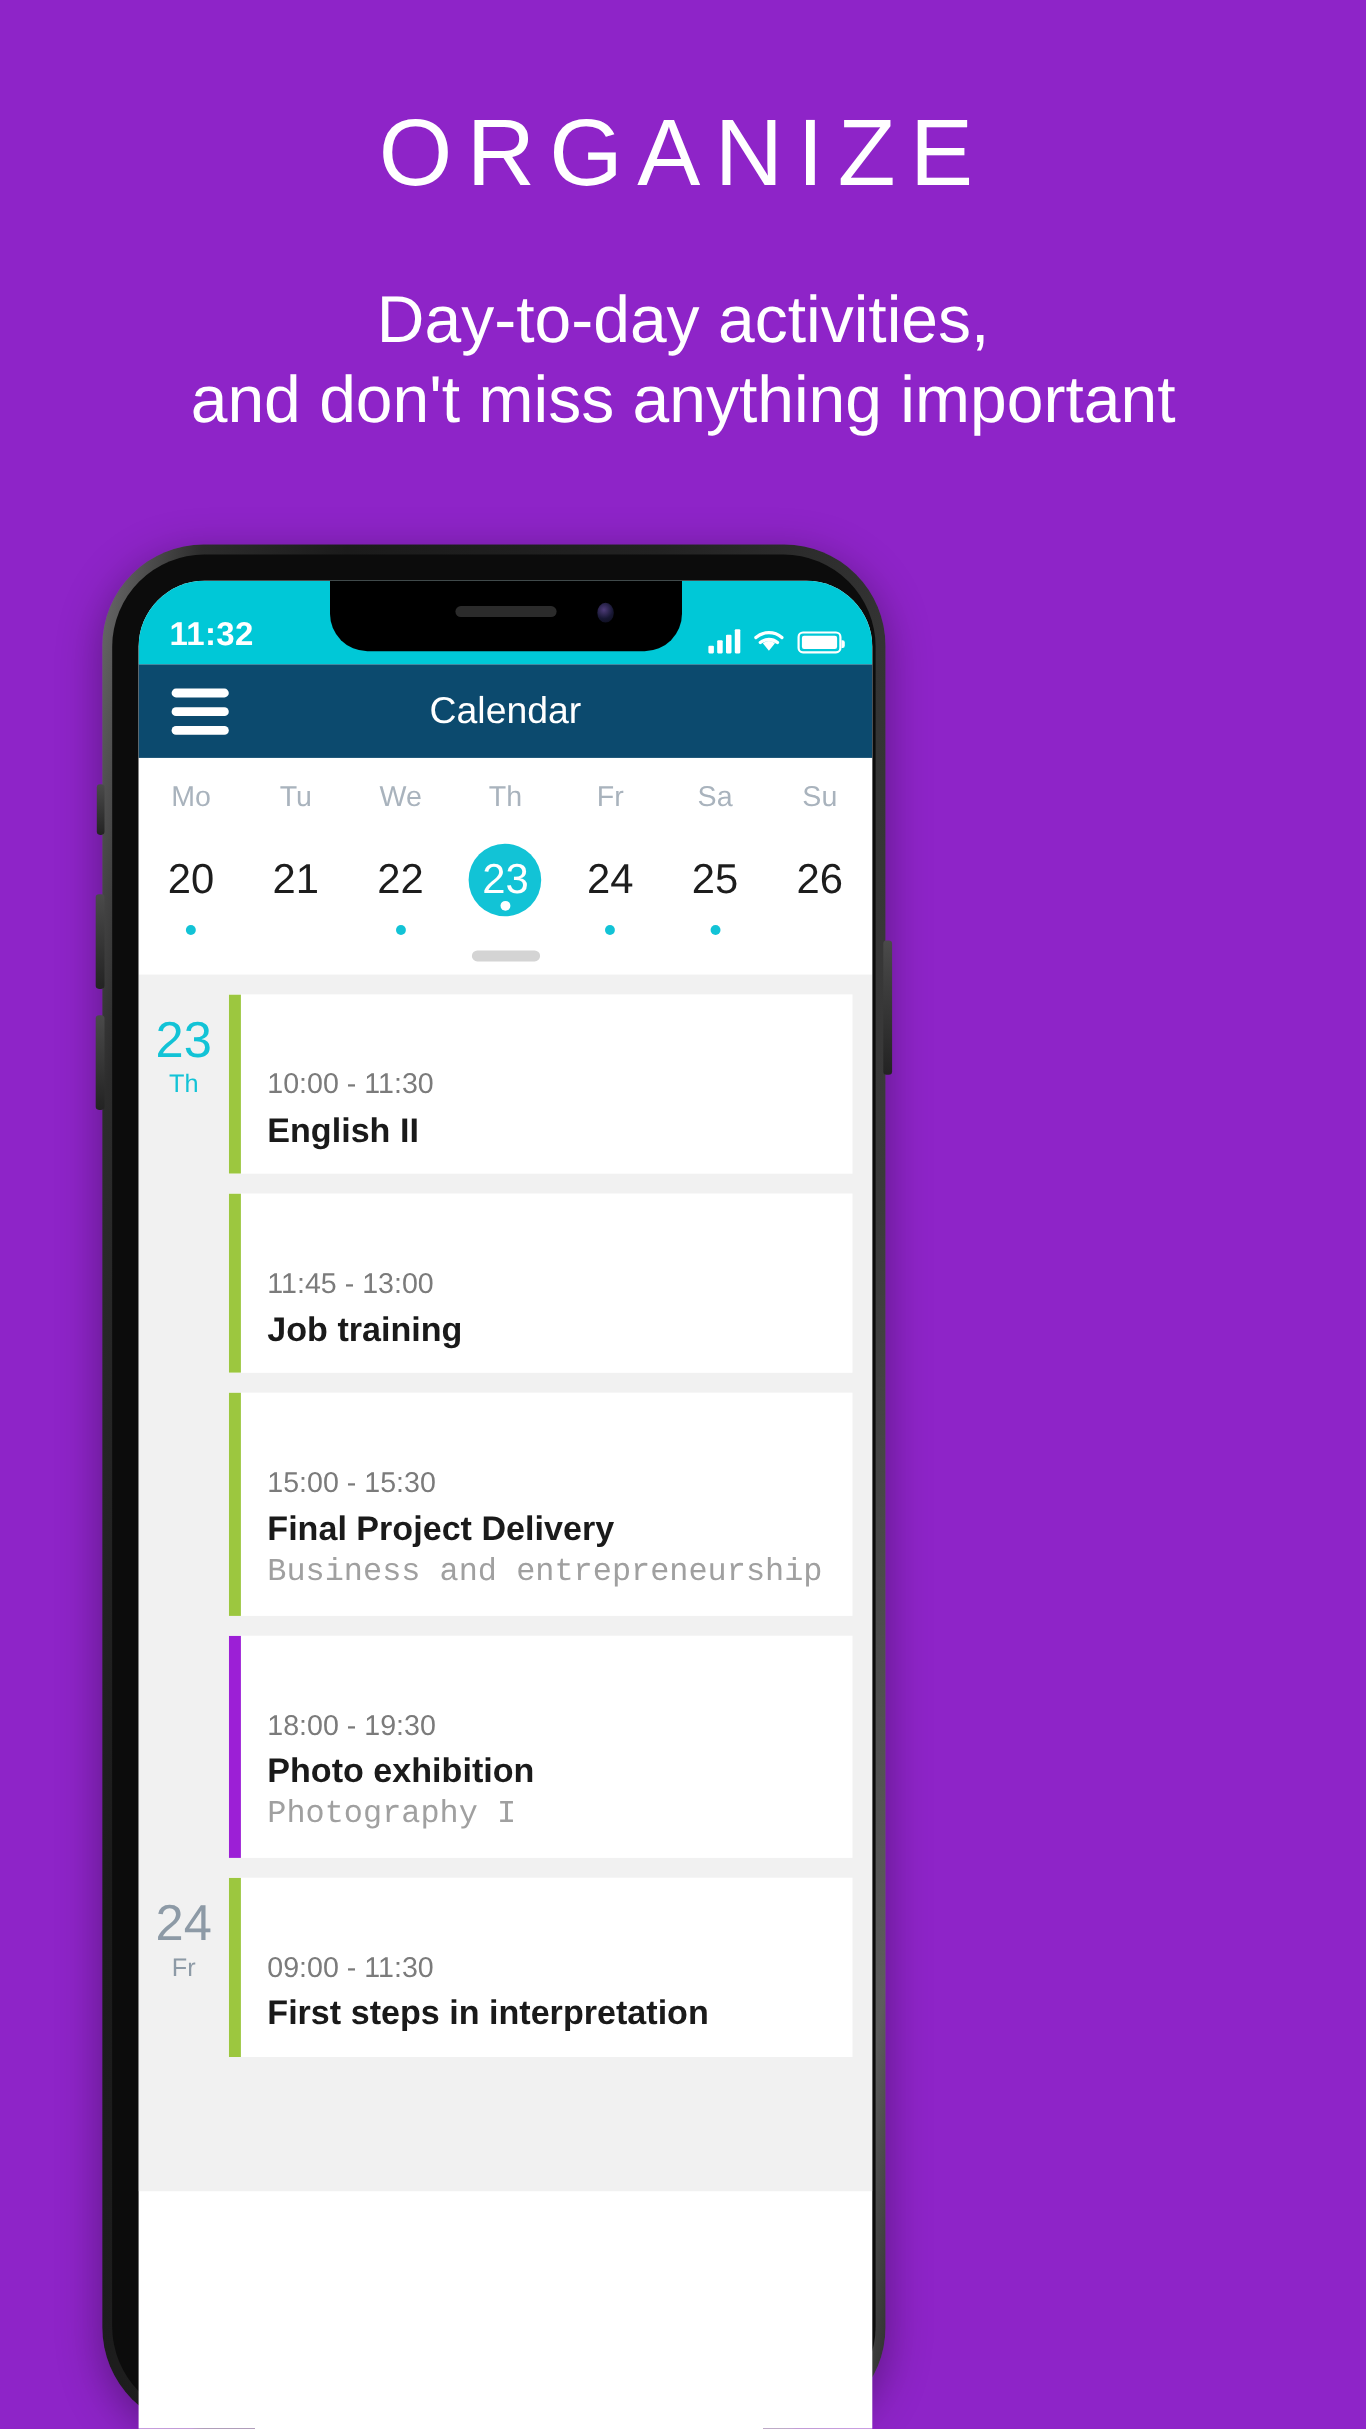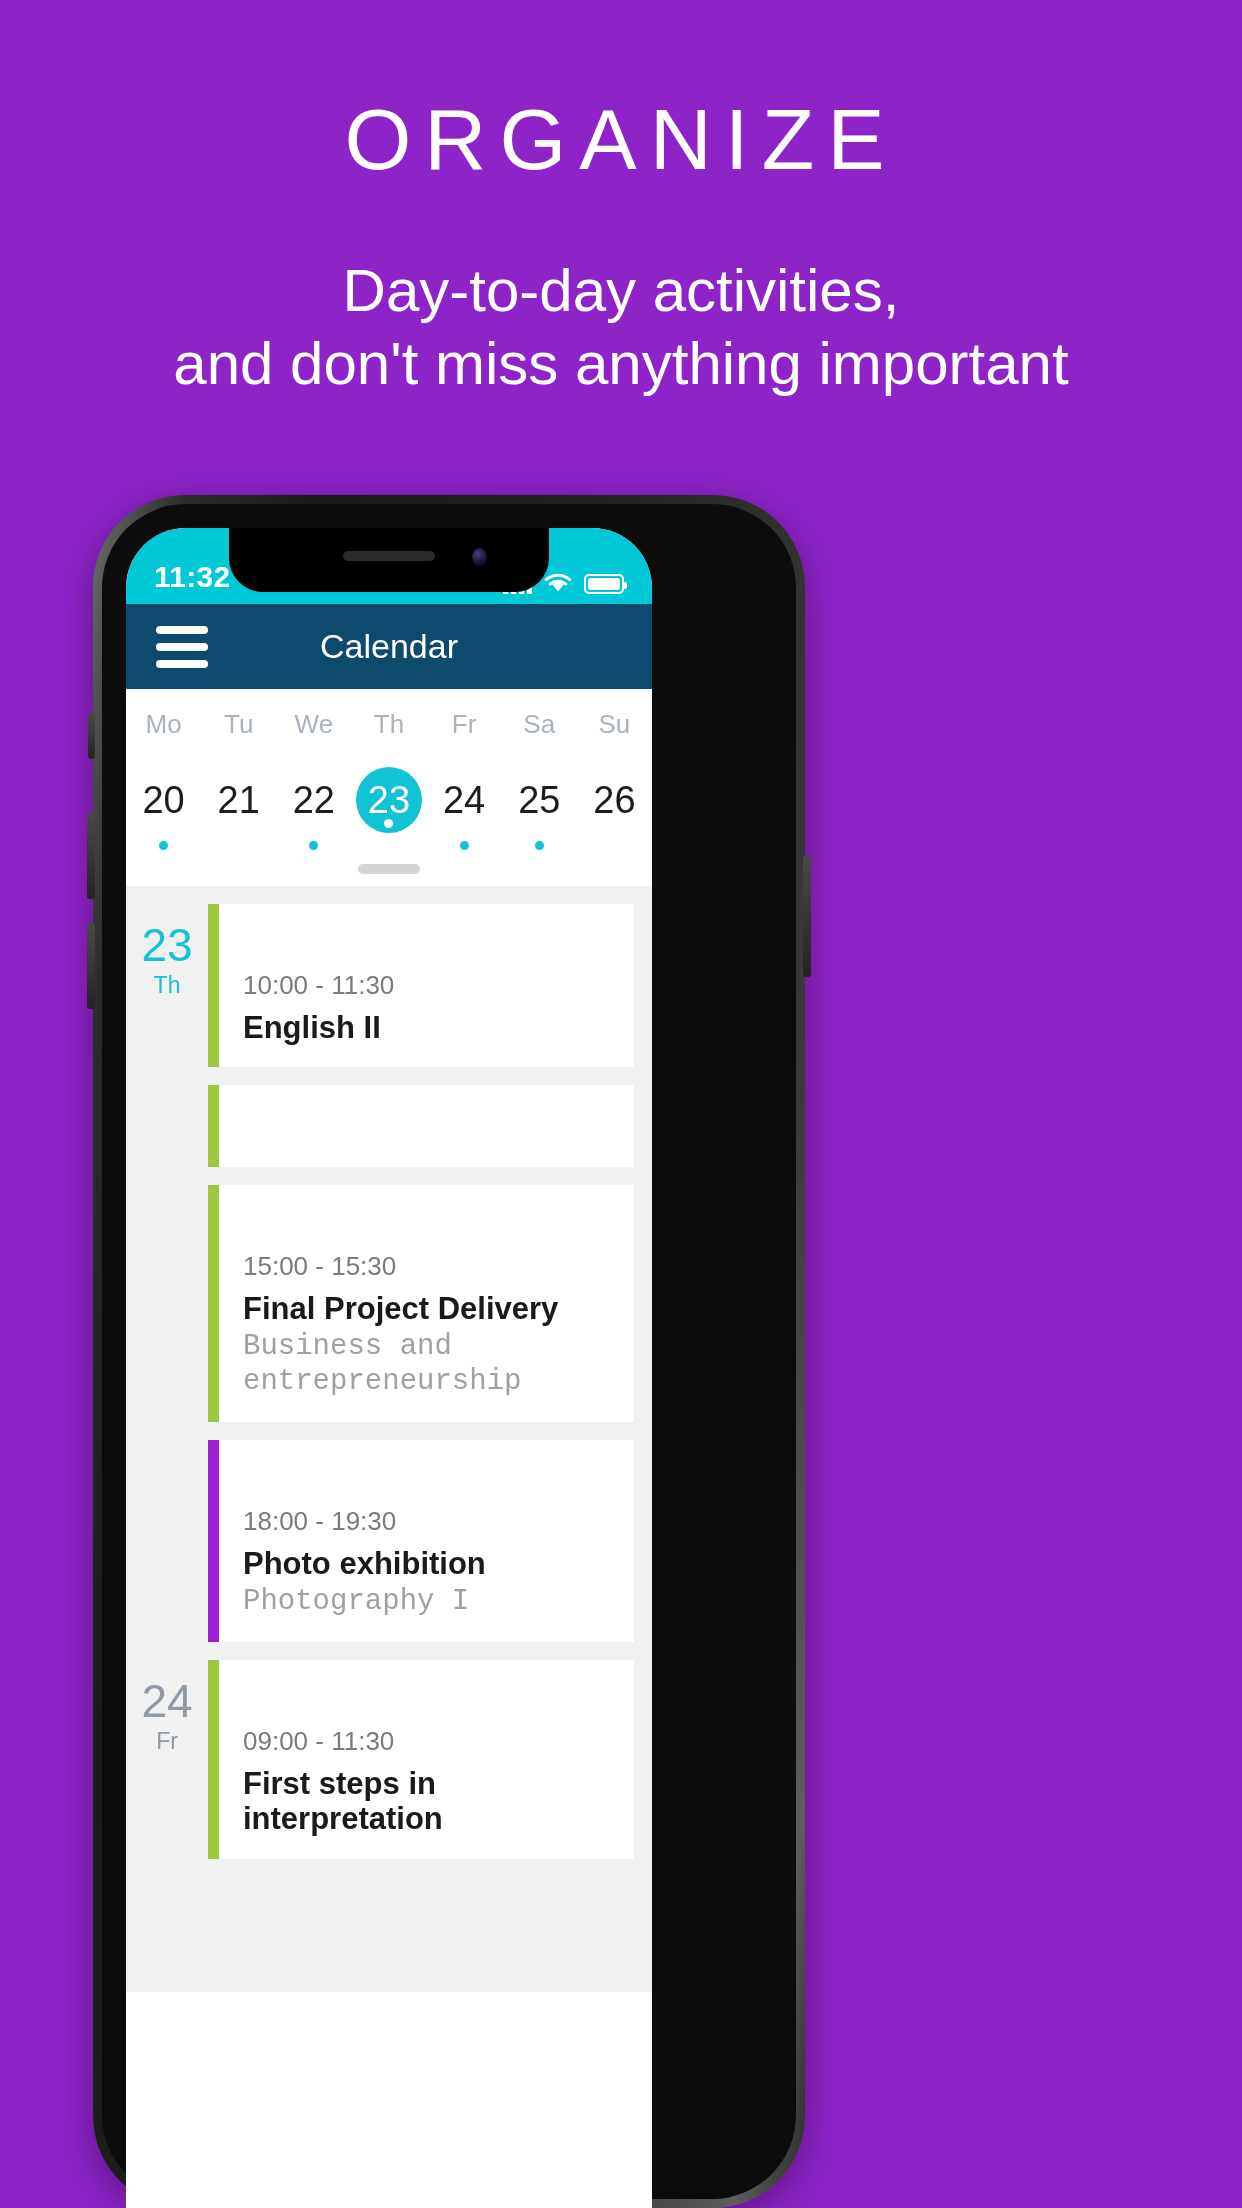--- a/index.html
+++ b/index.html
@@ -68,21 +68,21 @@
     left: 9px; top: 9px;
     width: 694px;
     height: 1695px;
     border-radius: 84px;
     background: #0c0c0c;
   }
 
   .phone-screen {
     position: absolute;
     left: 33px; top: 33px;
-    width: 526px;
+    width: 667px;
     height: 1680px;
     border-radius: 60px 60px 0 0;
     overflow: hidden;
     background: #ffffff;
   }
 
   
   .btn-side {
     position: absolute;
     background: linear-gradient(180deg, #4a4a4a, #232323);
@@ -468,20 +468,24 @@
             </div>
           </div>
         </div>
         <div class="agenda-row">
           <div class="date-col empty">
             <div class="date-num"></div>
             <div class="date-dow"></div>
           </div>
           <div class="card">
             <div class="accent"></div>
+            <div class="card-body">
+              <div class="ev-time">11:45 - 13:00</div>
+              <div class="ev-title">Job training</div>
+            </div>
           </div>
         </div>
         <div class="agenda-row">
           <div class="date-col empty">
             <div class="date-num"></div>
             <div class="date-dow"></div>
           </div>
           <div class="card">
             <div class="accent"></div>
             <div class="card-body">

